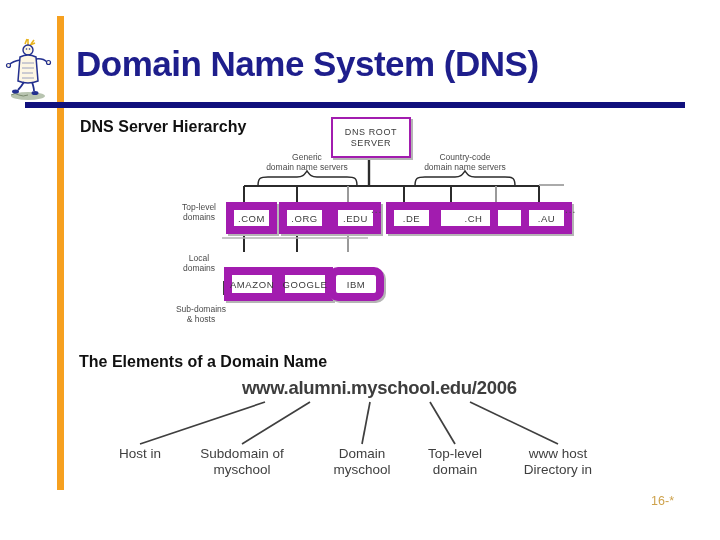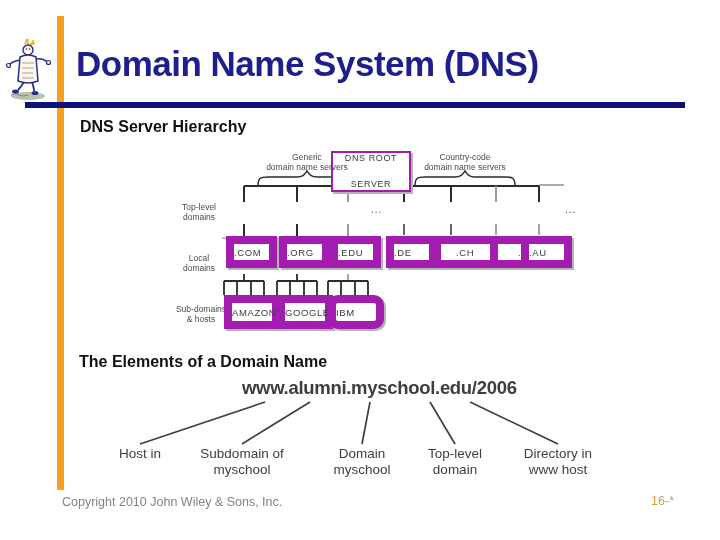--- a/index.html
+++ b/index.html
@@ -24,26 +24,26 @@
   #heading-hierarchy{left:80px;top:118px;}
   #heading-elements{left:79px;top:353px;}
 
   
   #hier{left:172px;top:115px;width:420px;height:215px;}
   #hier svg{position:absolute;left:0;top:0;}
   .dbox{
     position:absolute;background:#fff;border:8px solid #a21caf;
     box-shadow:2px 2px 0 #b5b5b5;
     font-size:9.5px;color:#3a3a3a;text-align:center;letter-spacing:0.6px;
-    display:flex;align-items:center;justify-content:space-between;z-index:5;margin-top:34px;
+    display:flex;align-items:center;justify-content:center;z-index:5;
   }
   #root-box{left:159px;top:2px;width:76px;height:37px;border-width:2.5px;
     flex-direction:column;line-height:11px;font-size:9px;}
   .tld{top:87px;width:35px;height:16px;}
-  .local{top:146px;width:36px;height:18px;}
+  .local{top:152px;width:36px;height:18px;}
   .row-label,.group-label{
     position:absolute;font-size:8.5px;line-height:10px;color:#4a4a4a;
     text-align:center;z-index:5;
   }
   .hier-ellipsis{position:absolute;font-size:10px;color:#4a4a4a;z-index:5;letter-spacing:1px;}
 
   
   #elements{left:80px;top:375px;width:580px;height:112px;}
   #elements svg{position:absolute;left:0;top:0;}
   #url-text{
@@ -174,21 +174,20 @@
     </div>
     <div class="elem-label" style="left:230px;">
       <div>Domain</div>
       <div>myschool</div>
     </div>
     <div class="elem-label" style="left:323px;">
       <div>Top-level</div>
       <div>domain</div>
     </div>
     <div class="elem-label" style="left:426px;">
+      <div>www host</div>
       <div>Directory in</div>
-      <div>www host</div>
     </div>
   </div>
 
-  <div class="abs" id="copyright">Copyright 2010 John Wiley &amp; Sons, Inc.</div>
   <div class="abs" id="page-number">16-*</div>
 
 </div>
 
 </body></html>

